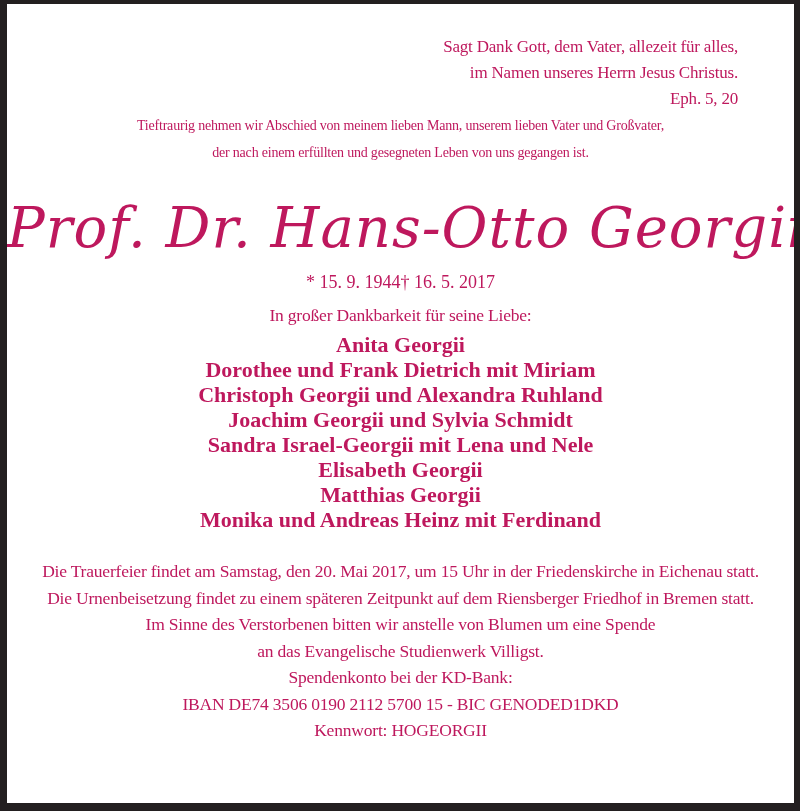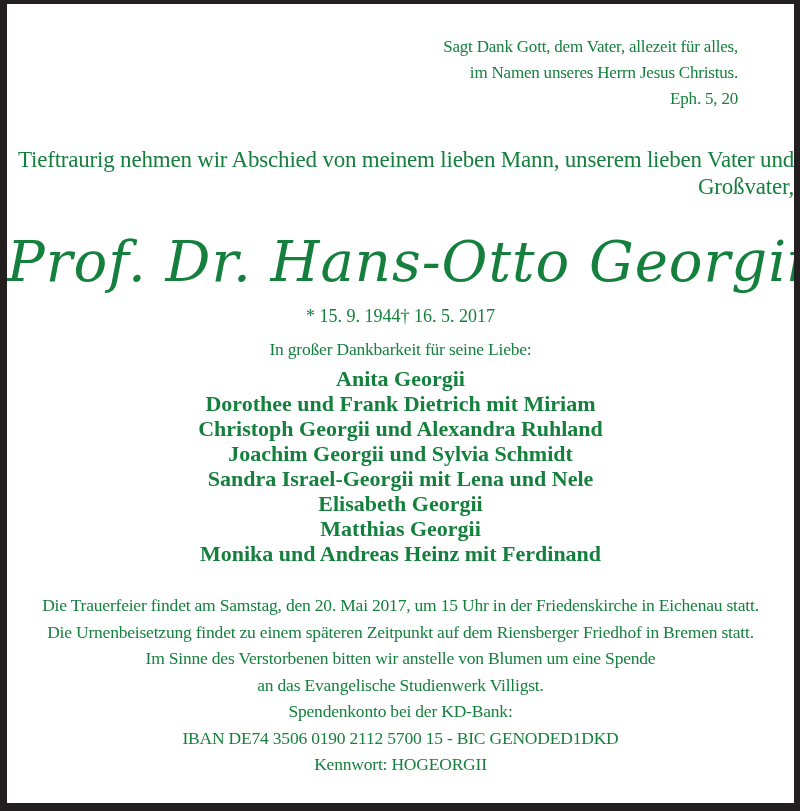--- a/index.html
+++ b/index.html
@@ -8,36 +8,35 @@
     background: #ffffff;
   }
   .notice {
     box-sizing: border-box;
     width: 800px;
     height: 811px;
     border-style: solid;
     border-color: #231f20;
     border-width: 4px 6px 8px 7px;
     background: #ffffff;
-    color: #15803d;
+    color: #be185d;
     font-family: "Liberation Serif", serif;
     overflow: hidden;
   }
   .quote-block {
     margin-top: 30px;
     padding-right: 56px;
     text-align: right;
     font-size: 17px;
     line-height: 26px;
     letter-spacing: -0.2px;
   }
   .intro-block {
-    margin-top: 34px;
-    text-align: right;
-    font-size: 23px;
+    text-align: center;
+    font-size: 14px;
     line-height: 27px;
     letter-spacing: -0.2px;
   }
   .name-block {
     margin-top: 26px;
     text-align: center;
   }
   .deceased-name {
     font-family: "DejaVu Serif", serif;
     font-style: italic;
@@ -85,20 +84,21 @@
 <div class="notice">
 
   <div class="quote-block">
     <div>Sagt Dank Gott, dem Vater, allezeit für alles,</div>
     <div>im Namen unseres Herrn Jesus Christus.</div>
     <div>Eph. 5, 20</div>
   </div>
 
   <div class="intro-block">
     <div>Tieftraurig nehmen wir Abschied von meinem lieben Mann, unserem lieben Vater und Großvater,</div>
+    <div>der nach einem erfüllten und gesegneten Leben von uns gegangen ist.</div>
   </div>
 
   <div class="name-block">
     <div class="deceased-name">Prof. Dr. Hans-Otto Georgii</div>
     <div class="dates-row">
       <span>* 15. 9. 1944</span>
       <span>† 16. 5. 2017</span>
     </div>
   </div>
 

